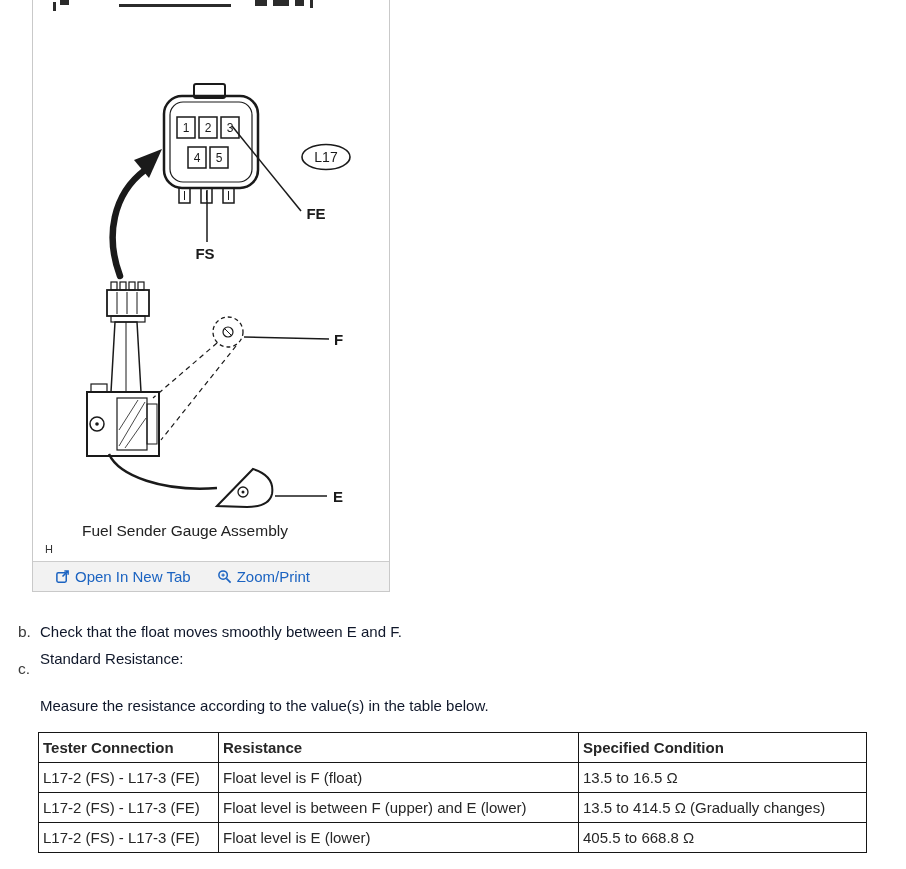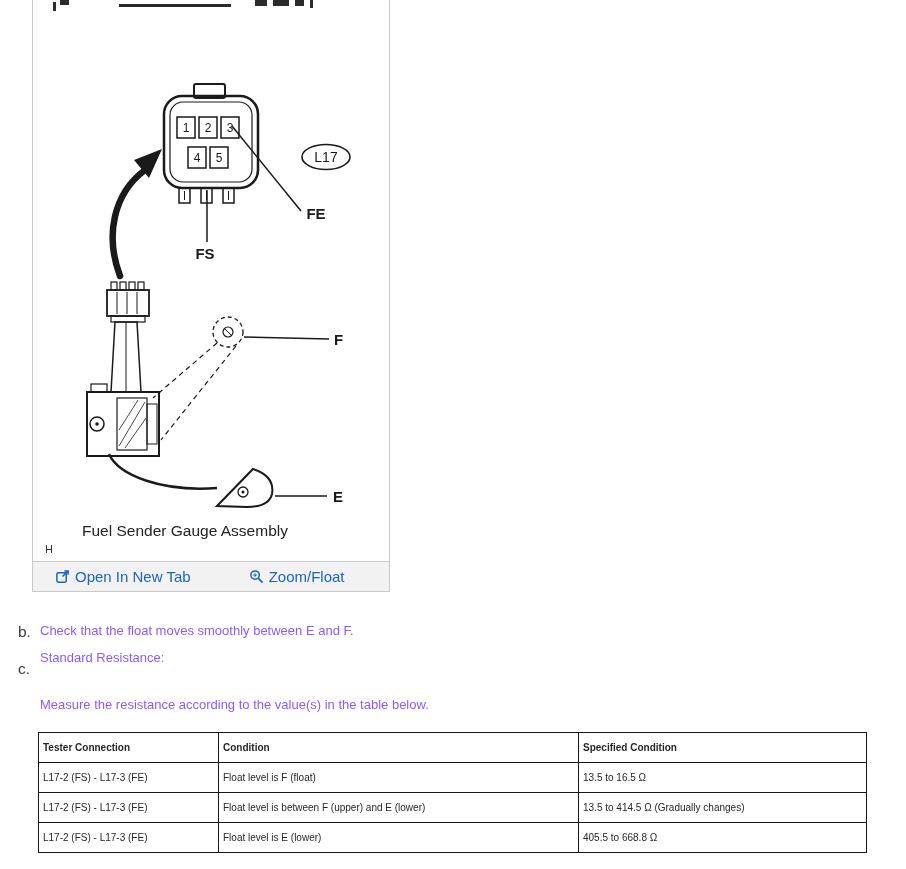--- a/index.html
+++ b/index.html
@@ -7,31 +7,31 @@
         font-family:"Liberation Sans","DejaVu Sans",sans-serif;color:#3a3a3a;overflow:hidden;}
 
   
   .figure-panel{position:absolute;left:32px;top:0;width:358px;height:592px;
                 border:1px solid #c9c9c9;border-top:none;box-sizing:border-box;background:#fff;}
   .fragment-strip{position:absolute;left:0;top:0;width:100%;height:13px;overflow:hidden;}
   .frag{position:absolute;background:#2b2b2b;}
   .figure-svg{position:absolute;left:0;top:14px;}
   .panel-footer{position:absolute;left:0;bottom:0;width:100%;height:30px;background:#f2f2f2;
                 border-top:1px solid #cccccc;box-sizing:border-box;display:flex;align-items:center;
-                padding-left:22px;gap:58px;}
+                padding-left:22px;gap:26px;}
   .panel-link{display:inline-flex;align-items:center;gap:5px;font-size:15px;color:#1b63c1;
               cursor:pointer;text-decoration:none;white-space:nowrap;}
 
   
   .step-marker{position:absolute;left:18px;font-size:15.5px;color:#3a3a3a;}
-  .step-text{position:absolute;left:40px;font-size:13px;color:#8b5cf6;white-space:nowrap;}
+  .step-text{position:absolute;left:40px;font-size:15px;color:#0f172a;white-space:nowrap;}
 
   
   .res-table{position:absolute;left:38px;top:732px;border-collapse:collapse;table-layout:fixed;}
-  .res-table th,.res-table td{border:1px solid #161616;font-size:10px;color:#262626;
+  .res-table th,.res-table td{border:1px solid #161616;font-size:15px;color:#262626;
                               padding:3px 4px;white-space:nowrap;overflow:hidden;text-align:left;height:23px;}
   .res-table td{font-weight:normal;margin-top:9px;}
   .res-table th{font-weight:bold;}
 
   svg text{fill:#1a1a1a;font-family:"Liberation Sans","DejaVu Sans",sans-serif;}
   .diag-label{font-size:15px;font-weight:600;}
   .pin-num{font-size:12px;}
 </style>
 </head>
 <body>
@@ -150,42 +150,42 @@
         </svg>
         <span>Open In New Tab</span>
       </a>
       <a class="panel-link">
         <svg width="15" height="15" viewBox="0 0 16 16">
           <circle cx="6.5" cy="6.5" r="4.5" fill="none" stroke="#1b63c1" stroke-width="1.6"></circle>
           <line x1="10" y1="10" x2="14.5" y2="14.5" stroke="#1b63c1" stroke-width="1.8"></line>
           <line x1="6.5" y1="4.7" x2="6.5" y2="8.3" stroke="#1b63c1" stroke-width="1.2"></line>
           <line x1="4.7" y1="6.5" x2="8.3" y2="6.5" stroke="#1b63c1" stroke-width="1.2"></line>
         </svg>
-        <span>Zoom/Float</span>
+        <span>Zoom/Print</span>
       </a>
     </div>
   </div>
 
   <div class="step-marker" style="top:623px;">b.</div>
   <div class="step-text" style="top:623px;">Check that the float moves smoothly between E and F.</div>
 
   <div class="step-marker" style="top:660px;">c.</div>
   <div class="step-text" style="top:697px;">Measure the resistance according to the value(s) in the table below.</div>
   <div class="step-text" style="top:650px;">Standard Resistance:</div>
 
   <table class="res-table">
     <colgroup>
         <col style="width:180px;">
         <col style="width:360px;">
         <col style="width:288px;">
       </colgroup>
     <tbody>
         <tr>
       <th>Tester Connection</th>
-      <th>Condition</th>
+      <th>Resistance</th>
       <th>Specified Condition</th>
     </tr>
     <tr>
       <td>L17-2 (FS) - L17-3 (FE)</td>
       <td>Float level is F (float)</td>
       <td>13.5 to 16.5 Ω</td>
     </tr>
     <tr>
       <td>L17-2 (FS) - L17-3 (FE)</td>
       <td>Float level is between F (upper) and E (lower)</td>

